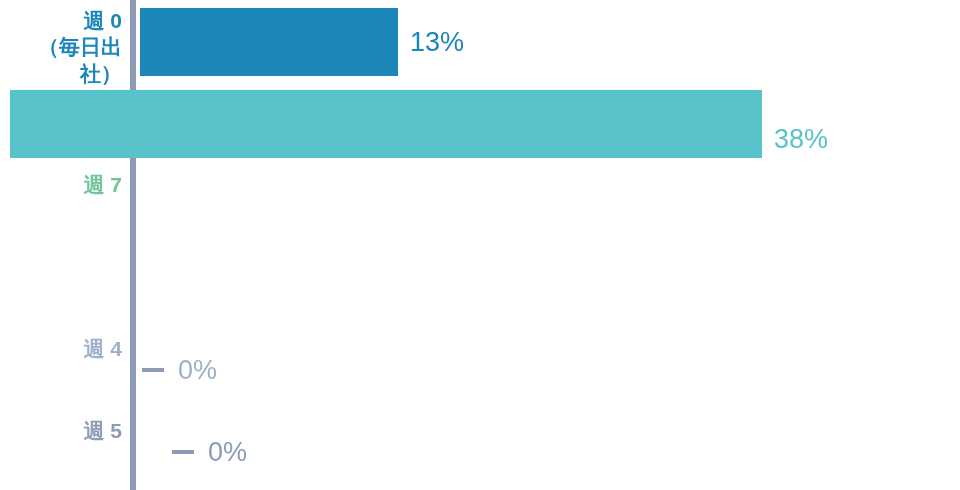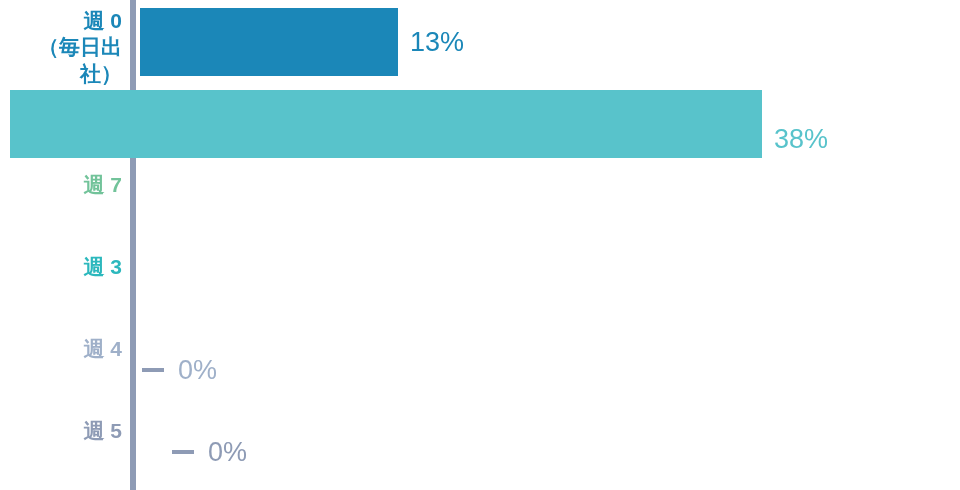--- a/index.html
+++ b/index.html
@@ -85,21 +85,20 @@
       <div class="row" style="top: 90px; height: 68px;">
         <div class="bar-area">
           <div class="bar" style="width: 752px; background: rgb(88, 195, 203);"></div>
           <div class="value" style="color: rgb(88, 195, 203); margin-top: 31px;">38%</div>
         </div>
       </div>
       <div class="row" style="top: 172px; height: 68px;">
         <div class="cat-label" style="color: rgb(114, 195, 154);">週 7</div>
       </div>
       <div class="row" style="top: 254px; height: 68px;">
-        <div class="cat-label" style="color: rgb(44, 184, 189);">週 3</div>
       </div>
       <div class="row" style="top: 336px; height: 68px;">
         <div class="cat-label" style="color: rgb(159, 176, 201);">週 4</div>
         <div class="bar-area">
           <div class="tick"></div>
           <div class="value zero" style="color: rgb(159, 176, 201);">0%</div>
         </div>
       </div>
       <div class="row" style="top: 418px; height: 68px; gap: 30px;">
         <div class="cat-label" style="color: rgb(142, 155, 181);">週 5</div>

